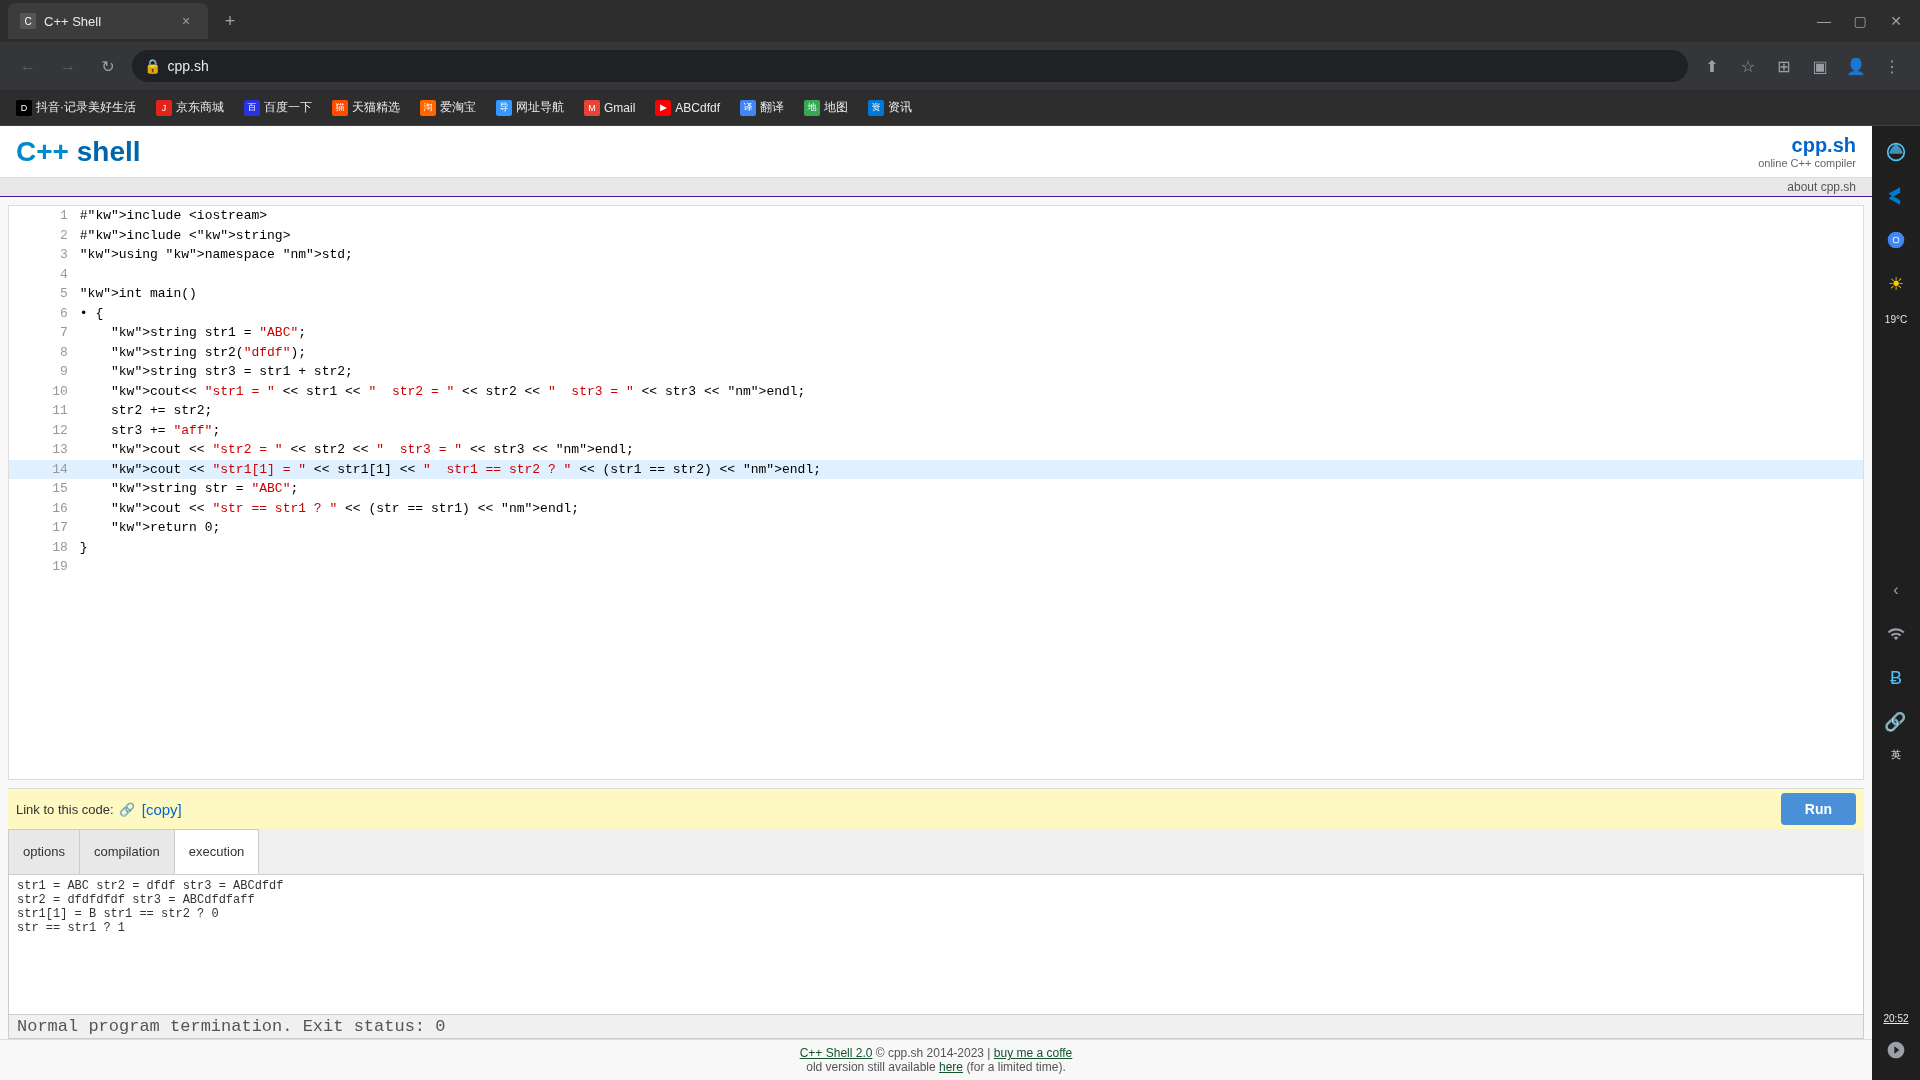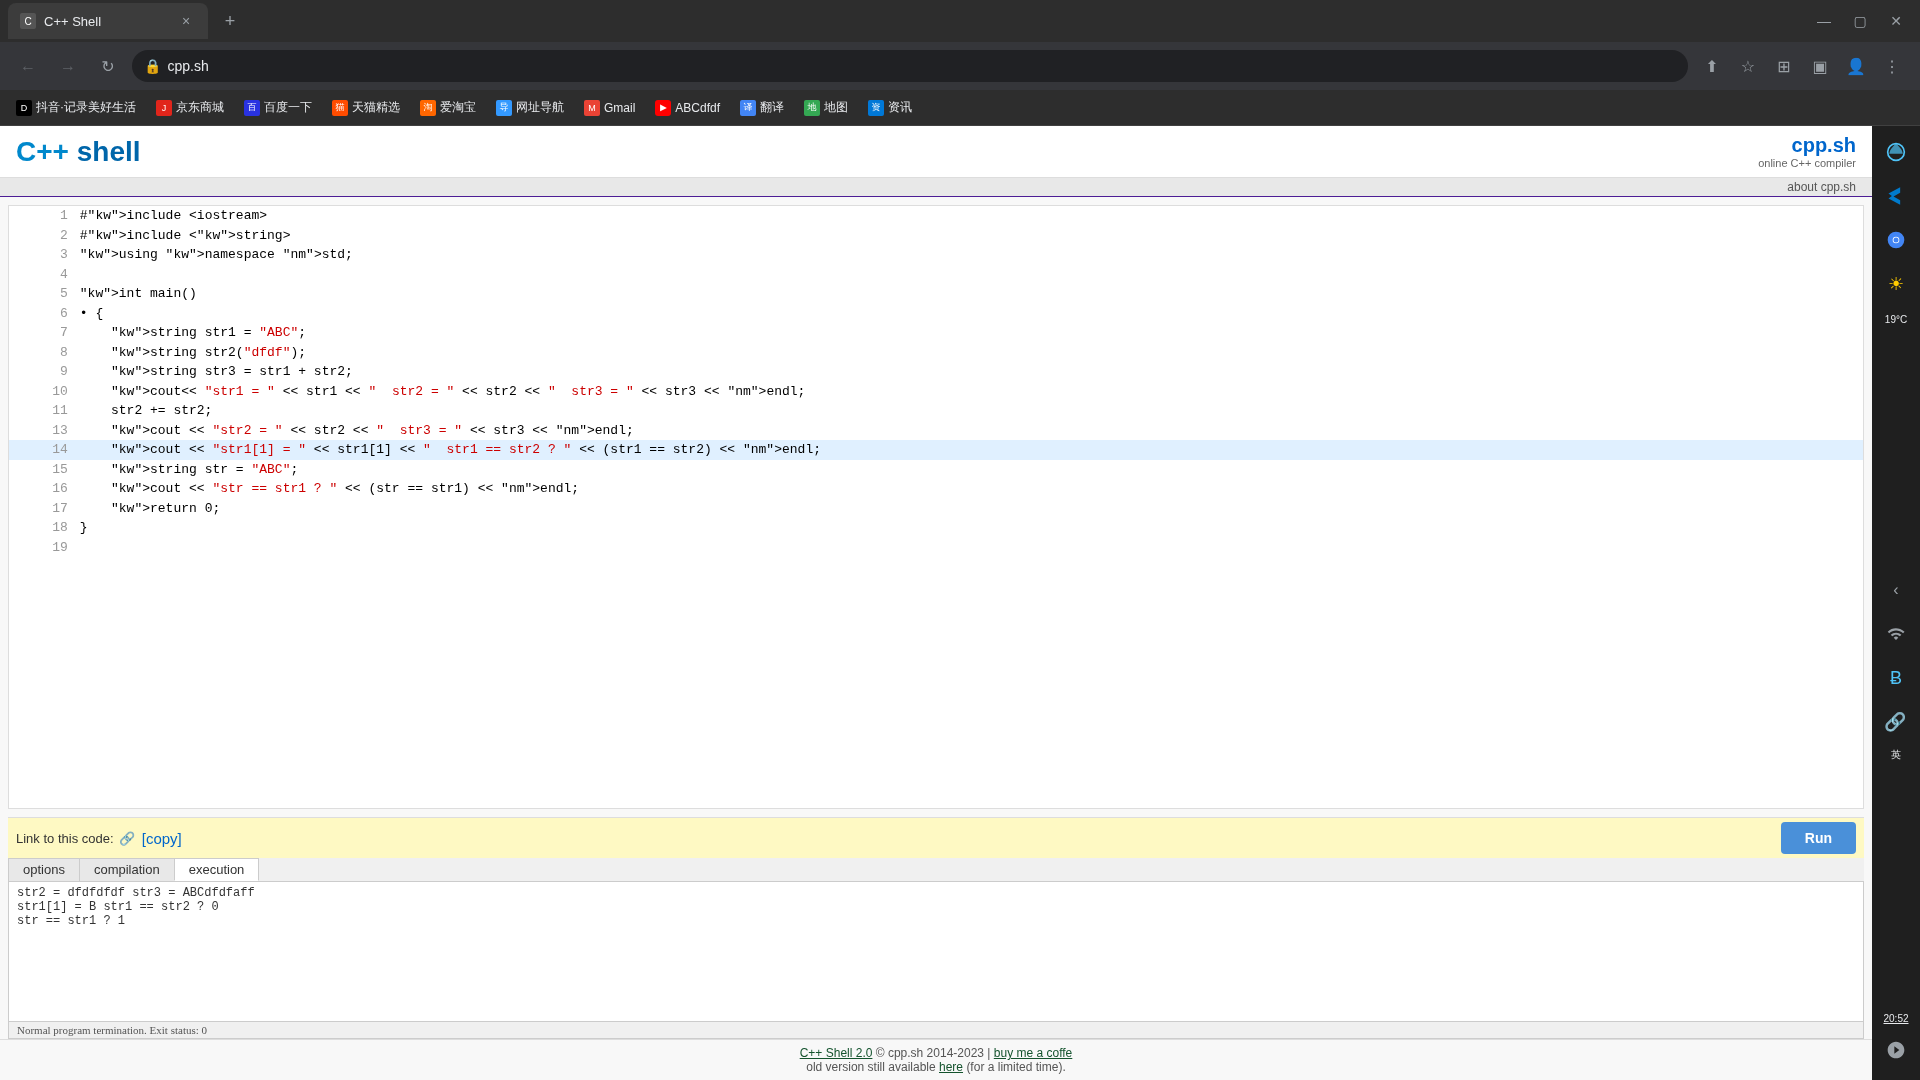--- a/index.html
+++ b/index.html
@@ -294,21 +294,21 @@
 
     
     .tab-bar {
       display: flex;
       gap: 0;
       border-bottom: 1px solid #ccc;
       margin: 0 8px;
       background: #f0f0f0;
     }
     .output-tab {
-      padding: 3px 14px;
+      padding: 14px 14px;
       font-size: 13px;
       cursor: pointer;
       border: 1px solid #ccc;
       background: #e8e8e8;
       color: #333;
       border-bottom: none;
       margin-right: -1px;
       text-align: center;
     }
     .output-tab.active {
@@ -328,22 +328,22 @@
       padding: 4px 8px;
       overflow: auto;
       color: #333;
     }
     .output-status {
       background: #f0f0f0;
       border: 1px solid #ccc;
       border-top: none;
       margin: 0 8px;
       padding: 2px 8px;
-      font-family: Liberation Serif, serif;
-      font-size: 11px;
+      font-family: Liberation Mono, monospace;
+      font-size: 17px;
       color: #555;
     }
 
     
     .site-footer {
       background: #f8f8f8;
       text-align: center;
       padding: 6px;
       font-size: 12px;
       color: #555;
@@ -544,20 +544,24 @@
               </tr>
               <tr>
                 <td class="line-num">10</td>
                 <td class="code-line">    <span class="&lt;span">"kw"</span>&gt;cout&lt;&lt; <span class="str">"str1 = "</span> &lt;&lt; str1 &lt;&lt; <span class="str">"  str2 = "</span> &lt;&lt; str2 &lt;&lt; <span class="str">"  str3 = "</span> &lt;&lt; str3 &lt;&lt; <span class="&lt;span">"nm"</span>&gt;endl;</td>
               </tr>
               <tr>
                 <td class="line-num">11</td>
                 <td class="code-line">    str2 += str2;</td>
               </tr>
               <tr>
+                <td class="line-num">12</td>
+                <td class="code-line">    str3 += <span class="str">"aff"</span>;</td>
+              </tr>
+              <tr>
                 <td class="line-num">13</td>
                 <td class="code-line">    <span class="&lt;span">"kw"</span>&gt;cout &lt;&lt; <span class="str">"str2 = "</span> &lt;&lt; str2 &lt;&lt; <span class="str">"  str3 = "</span> &lt;&lt; str3 &lt;&lt; <span class="&lt;span">"nm"</span>&gt;endl;</td>
               </tr>
               <tr class="line-highlighted">
                 <td class="line-num">14</td>
                 <td class="code-line">    <span class="&lt;span">"kw"</span>&gt;cout &lt;&lt; <span class="str">"str1[1] = "</span> &lt;&lt; str1[1] &lt;&lt; <span class="str">"  str1 == str2 ? "</span> &lt;&lt; (str1 == str2) &lt;&lt; <span class="&lt;span">"nm"</span>&gt;endl;</td>
               </tr>
               <tr>
                 <td class="line-num">15</td>
                 <td class="code-line">    <span class="&lt;span">"kw"</span>&gt;string str = <span class="str">"ABC"</span>;</td>
@@ -591,20 +595,21 @@
         <button class="run-btn">Run</button>
       </div>
 
       <div class="tab-bar">
         <div class="output-tab">options</div>
         <div class="output-tab">compilation</div>
         <div class="output-tab active">execution</div>
       </div>
 
       <div class="output-area" id="output-area">
+      <div>str1 = ABC  str2 = dfdf  str3 = ABCdfdf</div>
           <div>str2 = dfdfdfdf  str3 = ABCdfdfaff</div>
           <div>str1[1] = B  str1 == str2 ? 0</div>
           <div>str == str1 ? 1</div>
         </div>
 
       <div class="output-status">
         <span>Normal program termination. Exit status: 0</span>
       </div>
 
       <div class="site-footer">

